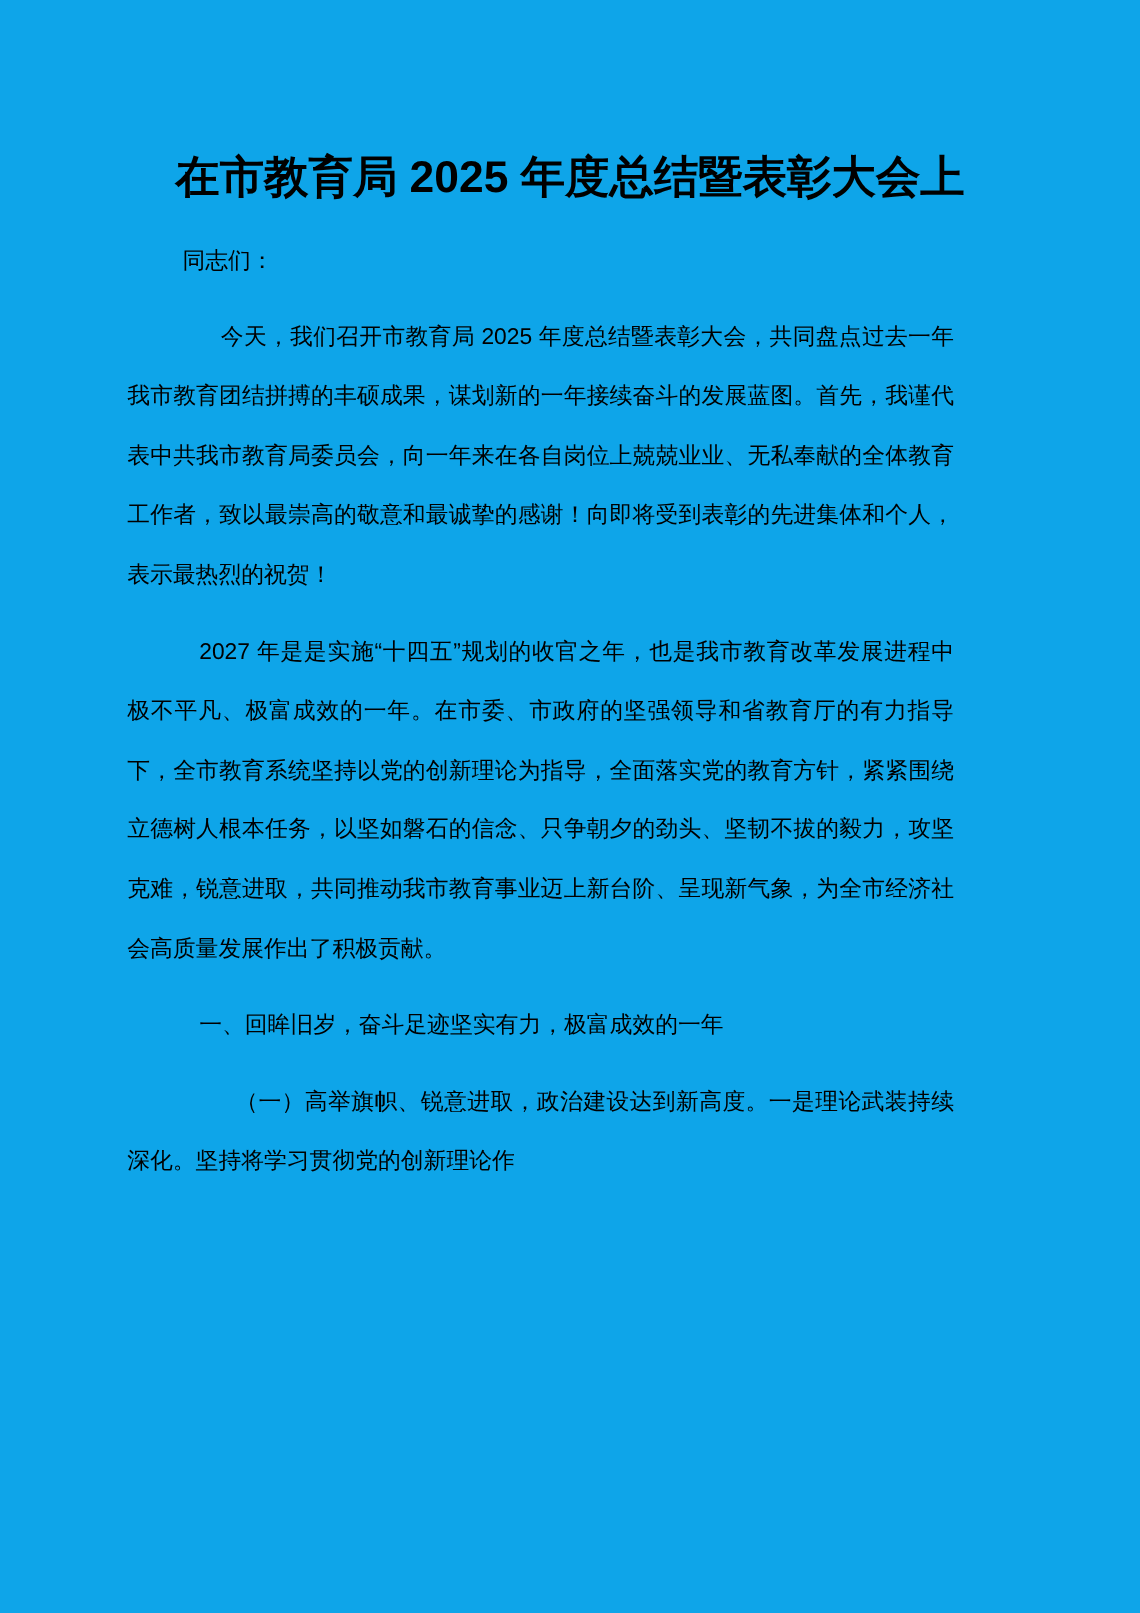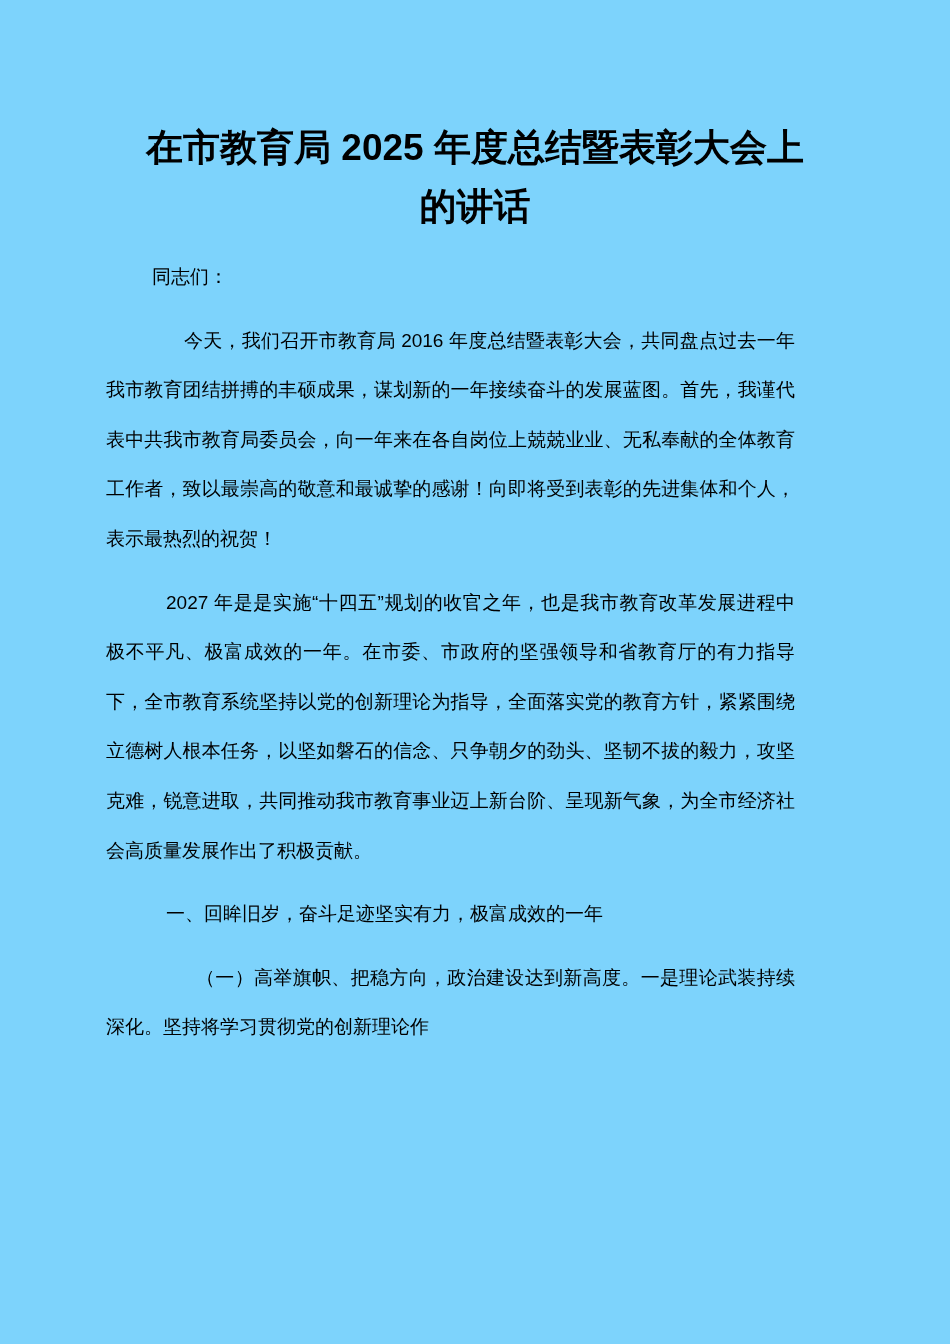--- a/index.html
+++ b/index.html
@@ -12,21 +12,21 @@
     height: 1344px;
     font-family: "Liberation Sans", "DejaVu Sans", sans-serif;
     color: #000000;
   }
   .doc-page {
     box-sizing: border-box;
     width: 950px;
     height: 1344px;
     padding: 118px 141px 0 92px;
     overflow: hidden;
-    background: #7dd3fc;
+    background: #0ea5e9;
   }
   .doc-title {
     font-size: 37px;
     font-weight: bold;
     line-height: 59px;
     text-align: center;
     margin: 0 -49px 16px 0; 
   }
   .title-line { display: block; }
   p.doc-par {
@@ -42,26 +42,25 @@
   .par-heading { text-indent: 60px; }
   .par-3 { text-indent: 90px; }
 </style>
 </head>
 <body>
 
 <div class="doc-page">
 
   <h1 class="doc-title">
     <span class="title-line">在市教育局 2025 年度总结暨表彰大会上</span>
-    <span class="title-line">的讲话</span>
   </h1>
 
   <p class="doc-par salutation">同志们：</p>
 
-  <p class="doc-par par-1">今天，我们召开市教育局 2016 年度总结暨表彰大会，共同盘点过去一年我市教育团结拼搏的丰硕成果，谋划新的一年接续奋斗的发展蓝图。首先，我谨代表中共我市教育局委员会，向一年来在各自岗位上兢兢业业、无私奉献的全体教育工作者，致以最崇高的敬意和最诚挚的感谢！向即将受到表彰的先进集体和个人，表示最热烈的祝贺！</p>
+  <p class="doc-par par-1">今天，我们召开市教育局 2025 年度总结暨表彰大会，共同盘点过去一年我市教育团结拼搏的丰硕成果，谋划新的一年接续奋斗的发展蓝图。首先，我谨代表中共我市教育局委员会，向一年来在各自岗位上兢兢业业、无私奉献的全体教育工作者，致以最崇高的敬意和最诚挚的感谢！向即将受到表彰的先进集体和个人，表示最热烈的祝贺！</p>
 
   <p class="doc-par par-2">2027 年是是实施“十四五”规划的收官之年，也是我市教育改革发展进程中极不平凡、极富成效的一年。在市委、市政府的坚强领导和省教育厅的有力指导下，全市教育系统坚持以党的创新理论为指导，全面落实党的教育方针，紧紧围绕立德树人根本任务，以坚如磐石的信念、只争朝夕的劲头、坚韧不拔的毅力，攻坚克难，锐意进取，共同推动我市教育事业迈上新台阶、呈现新气象，为全市经济社会高质量发展作出了积极贡献。</p>
 
   <p class="doc-par par-heading">一、回眸旧岁，奋斗足迹坚实有力，极富成效的一年</p>
 
-  <p class="doc-par par-3">（一）高举旗帜、把稳方向，政治建设达到新高度。一是理论武装持续深化。坚持将学习贯彻党的创新理论作</p>
+  <p class="doc-par par-3">（一）高举旗帜、锐意进取，政治建设达到新高度。一是理论武装持续深化。坚持将学习贯彻党的创新理论作</p>
 
 </div>
 
 </body></html>

